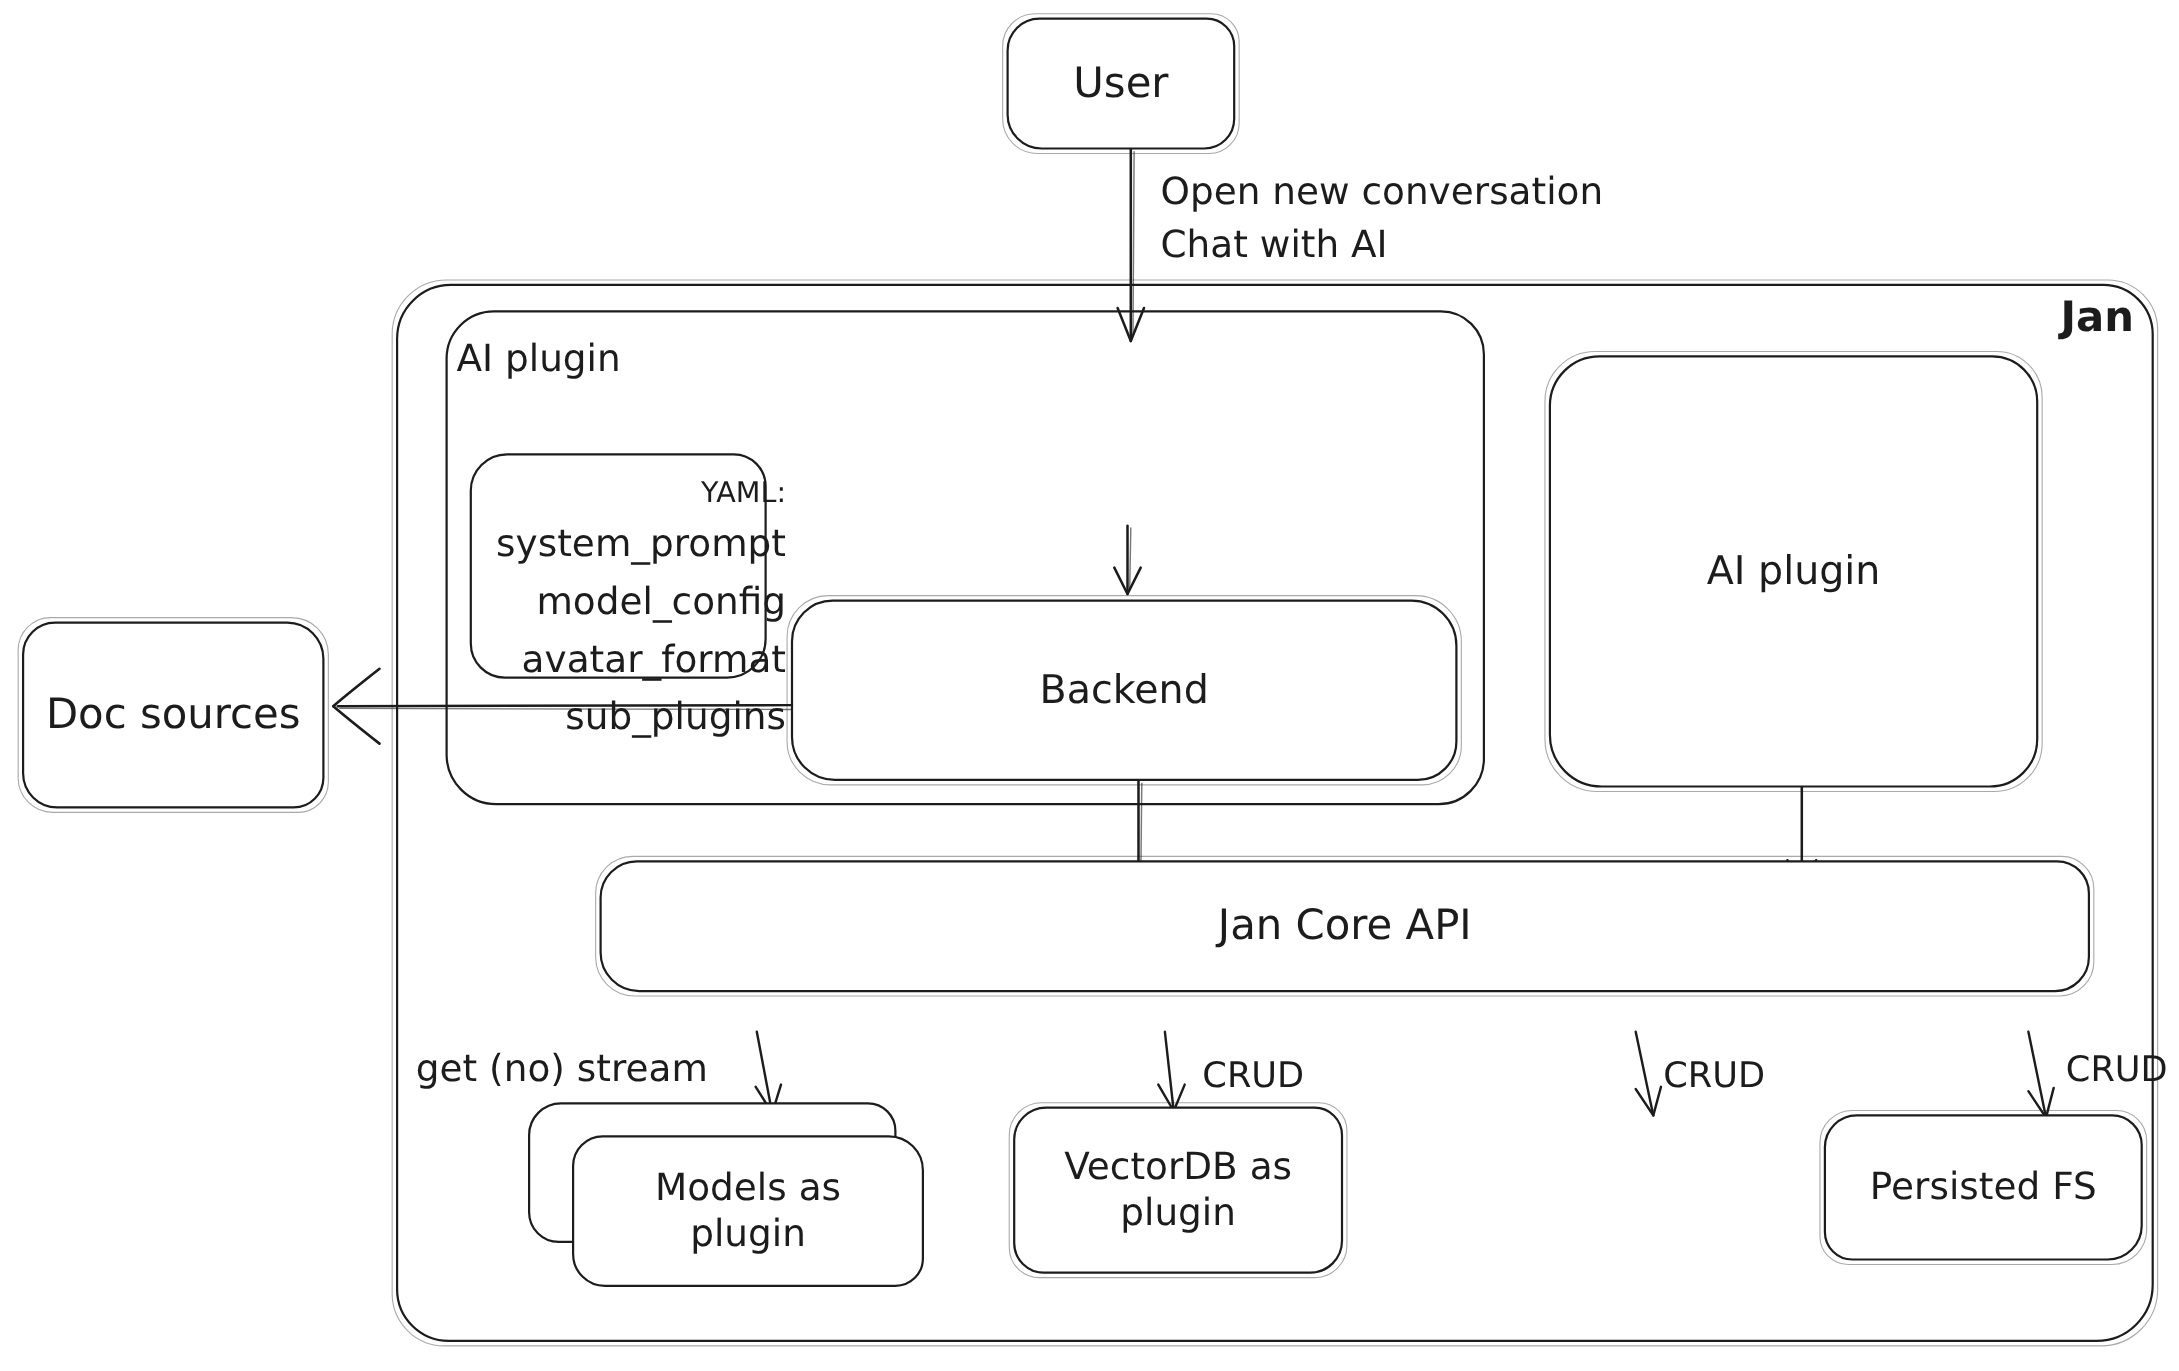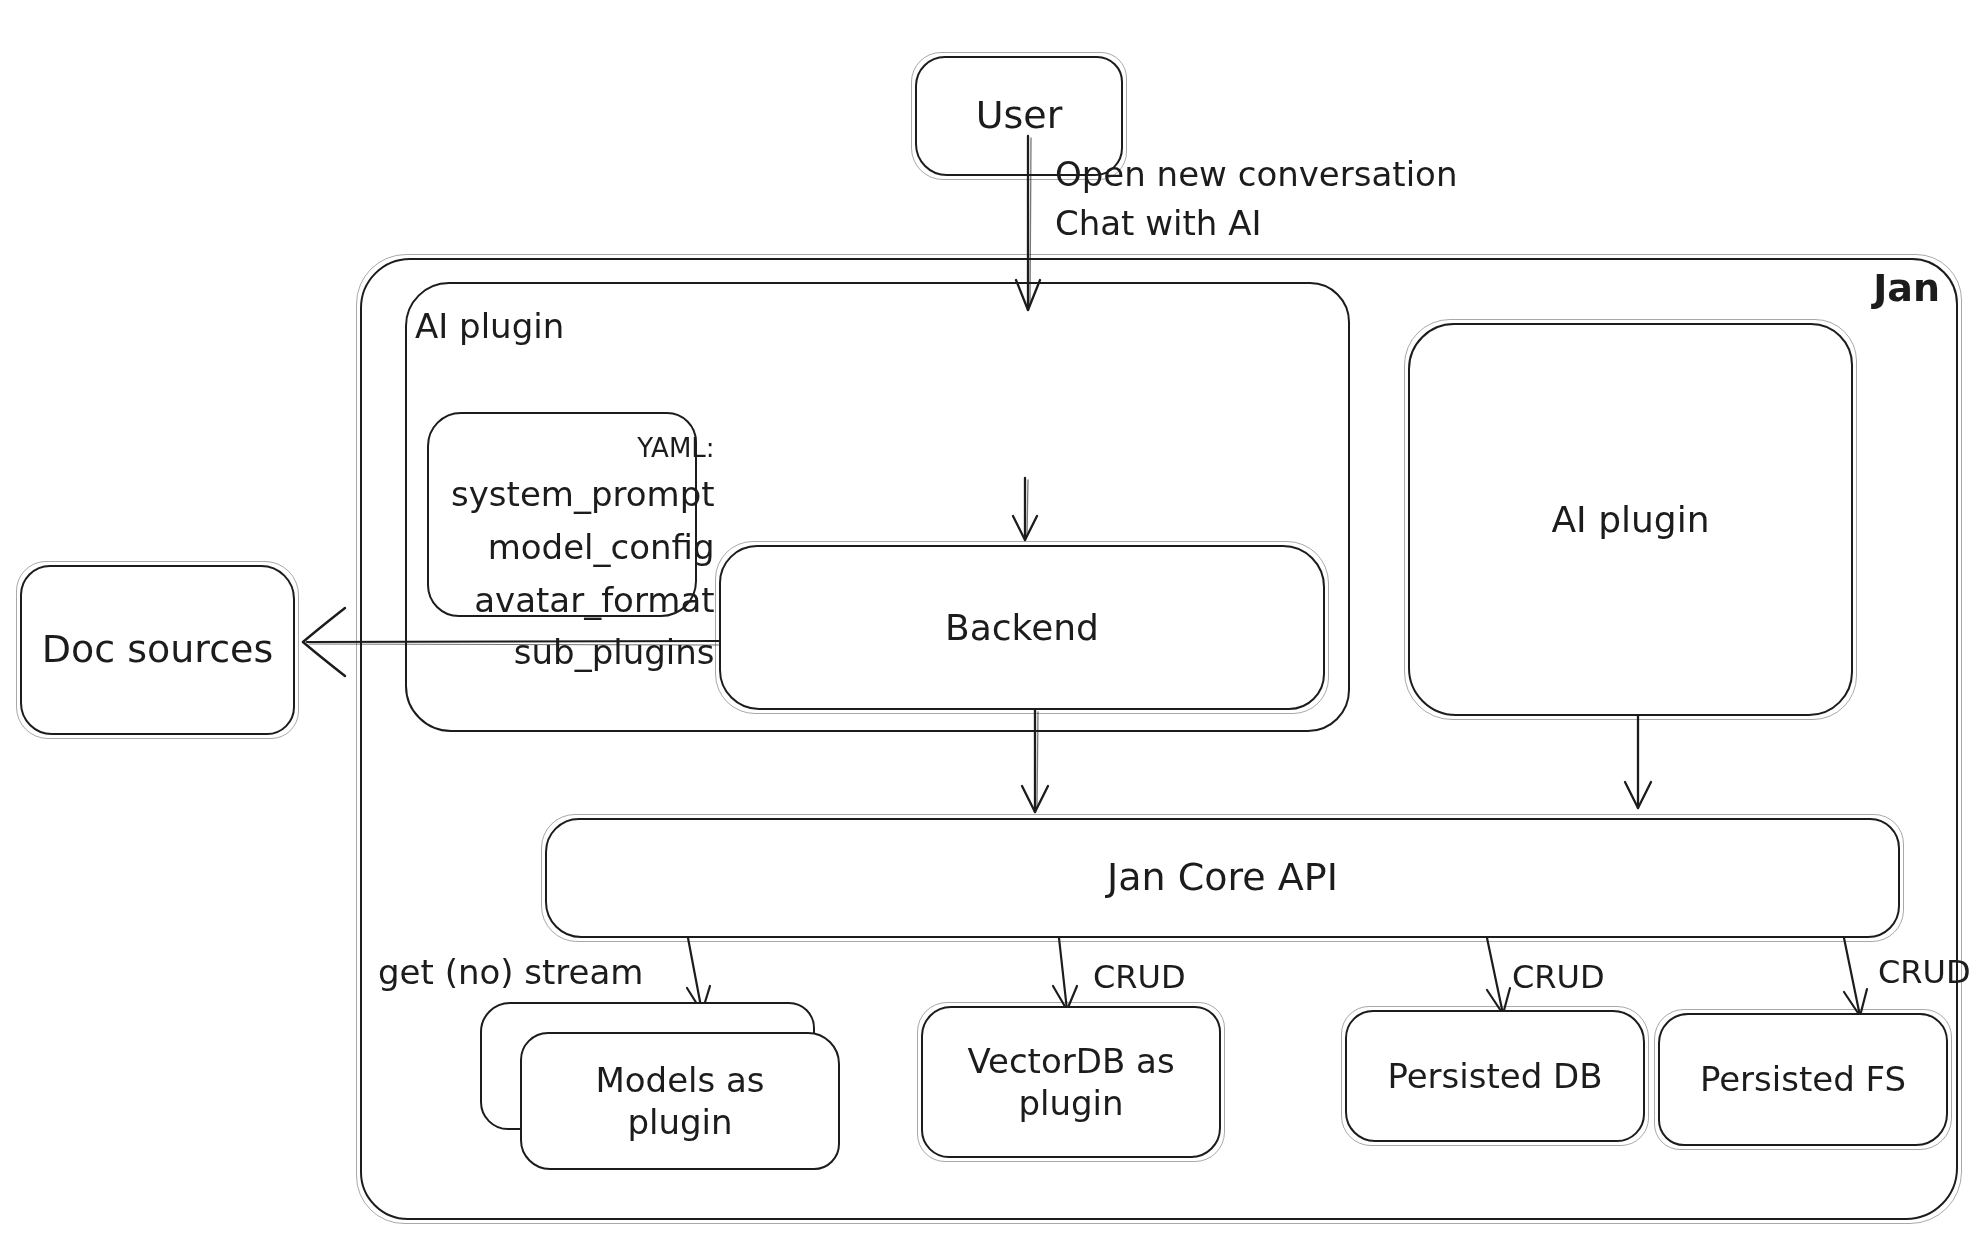--- a/index.html
+++ b/index.html
@@ -34,29 +34,29 @@
     justify-content: center;
     text-align: center;
     line-height: 1.25;
   }
   .corner-label { position: absolute; }
   .float-label { position: absolute; white-space: nowrap; }
   svg.arrow { position: absolute; overflow: visible; }
   svg.arrow * { stroke: #1c1c1c; fill: none; stroke-linecap: round; stroke-linejoin: round; }
 
   
-  #user-box        { left: 915px;  top: 16px;   width: 208px;  height: 120px; border-radius: 30px 26px 28px 32px; margin-top: 40px; }
+  #user-box        { left: 915px;  top: 16px;   width: 208px;  height: 120px; border-radius: 30px 26px 28px 32px; }
   #jan-box         { left: 360px;  top: 258px;  width: 1598px; height: 962px; border-radius: 50px 46px 52px 48px; }
   #plugin-group    { left: 405px;  top: 282px;  width: 945px;  height: 450px; border-radius: 44px 40px 42px 46px; }
   #renderer-box    { left: 719px;  top: 316px;  width: 606px;  height: 164px; border-radius: 40px 36px 42px 38px; }
   #yaml-box        { left: 427px;  top: 412px;  width: 270px;  height: 205px; border-radius: 34px 30px 36px 32px; }
   #backend-box     { left: 719px;  top: 545px;  width: 606px;  height: 165px; border-radius: 38px 42px 36px 40px; padding-left: 28px; }
   #plugin-right    { left: 1408px; top: 323px;  width: 445px;  height: 393px; border-radius: 46px 42px 44px 48px; }
   #doc-sources-box { left: 20px;   top: 565px;  width: 275px;  height: 170px; border-radius: 30px 34px 28px 32px; }
-  #core-api-box    { left: 545px;  top: 818px;  width: 1355px; height: 120px; border-radius: 34px 30px 32px 36px; }
+  #core-api-box    { left: 545px;  top: 782px;  width: 1355px; height: 120px; border-radius: 34px 30px 32px 36px; }
   #models-back     { left: 480px;  top: 1002px; width: 335px;  height: 128px; border-radius: 30px 26px 32px 28px; }
   #models-front    { left: 520px;  top: 1032px; width: 320px;  height: 138px; border-radius: 28px 32px 26px 30px; }
   #vectordb-box    { left: 921px;  top: 1006px; width: 300px;  height: 152px; border-radius: 30px 26px 30px 28px; }
   #persisted-db-box{ left: 1345px; top: 1010px; width: 300px;  height: 132px; border-radius: 28px 32px 28px 30px; }
   #persisted-fs-box{ left: 1658px; top: 1013px; width: 290px;  height: 133px; border-radius: 30px 28px 32px 26px; }
 
   #user-box .label, #doc-sources-box .label, #core-api-box .label { font-size: 38px; }
   #renderer-box .label, #backend-box .label, #plugin-right .label { font-size: 36px; }
   #models-front .label { font-size: 34px; padding: 16px 28px; }
   #vectordb-box .label { font-size: 34px; padding: 0 40px; }
@@ -177,21 +177,18 @@
 
   <div class="node" id="models-back"></div>
   <div class="node" id="models-front">
     <div class="label">Models as plugin</div>
   </div>
 
   <div class="node sketch" id="vectordb-box">
     <div class="label">VectorDB as plugin</div>
   </div>
 
-  <div class="node sketch" id="persisted-db-box">
-    <div class="label">Persisted DB</div>
-  </div>
 
   <div class="node sketch" id="persisted-fs-box">
     <div class="label">Persisted FS</div>
   </div>
 
 </div>
 
 </body></html>

